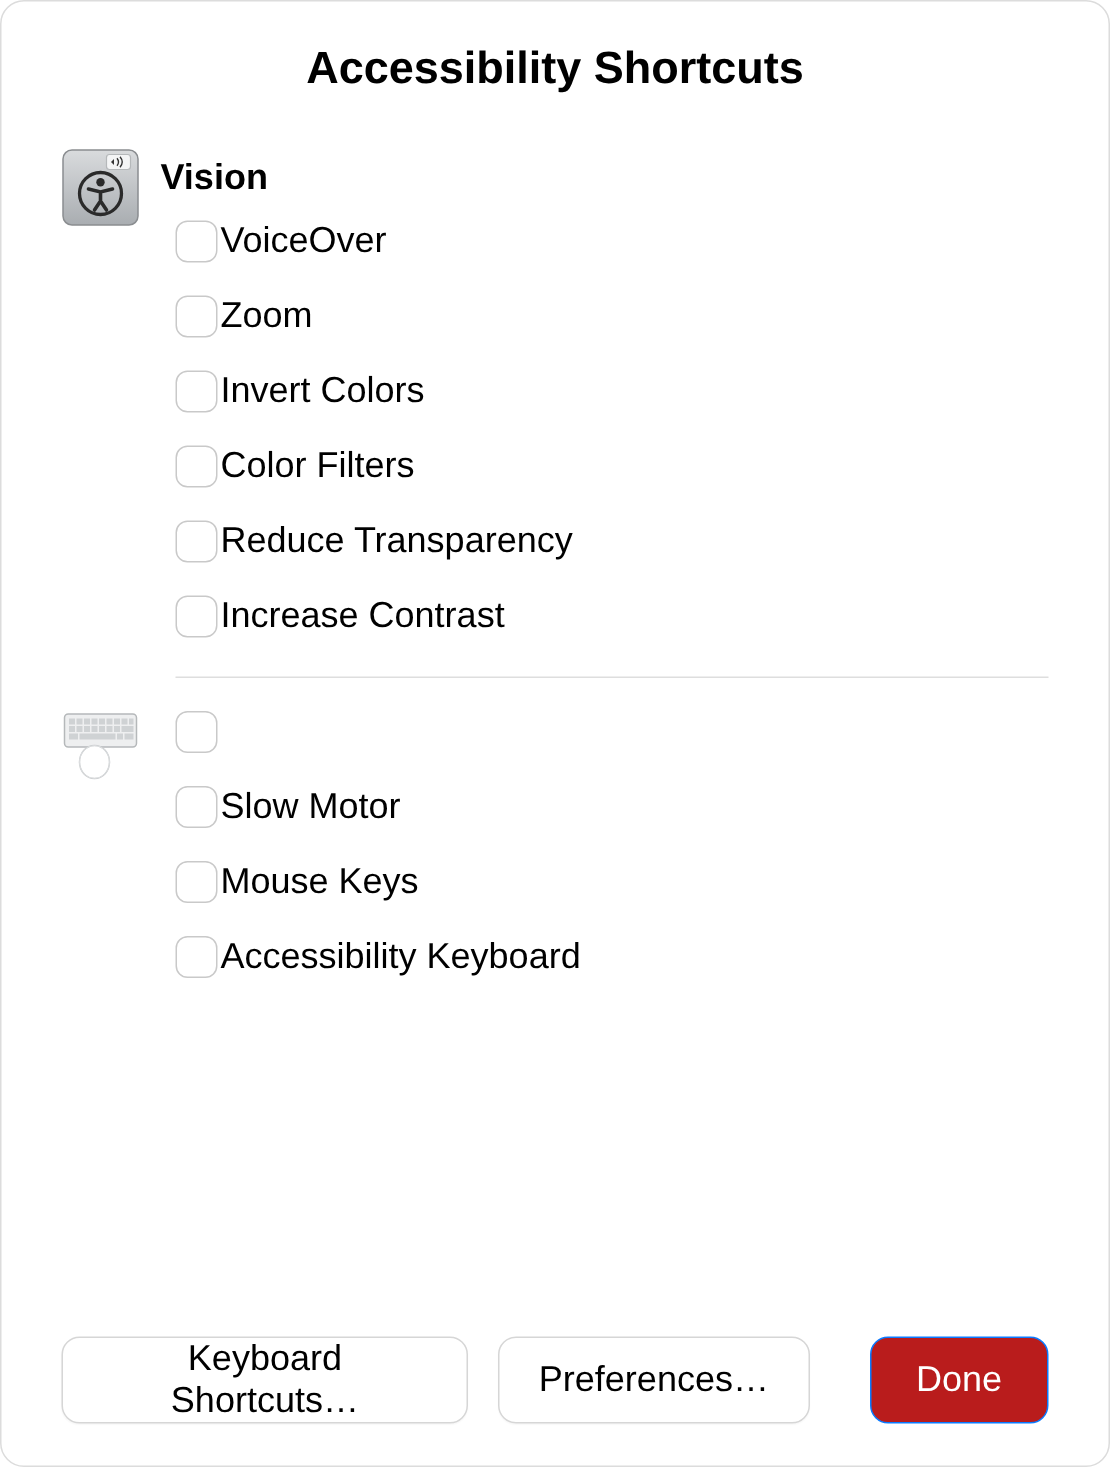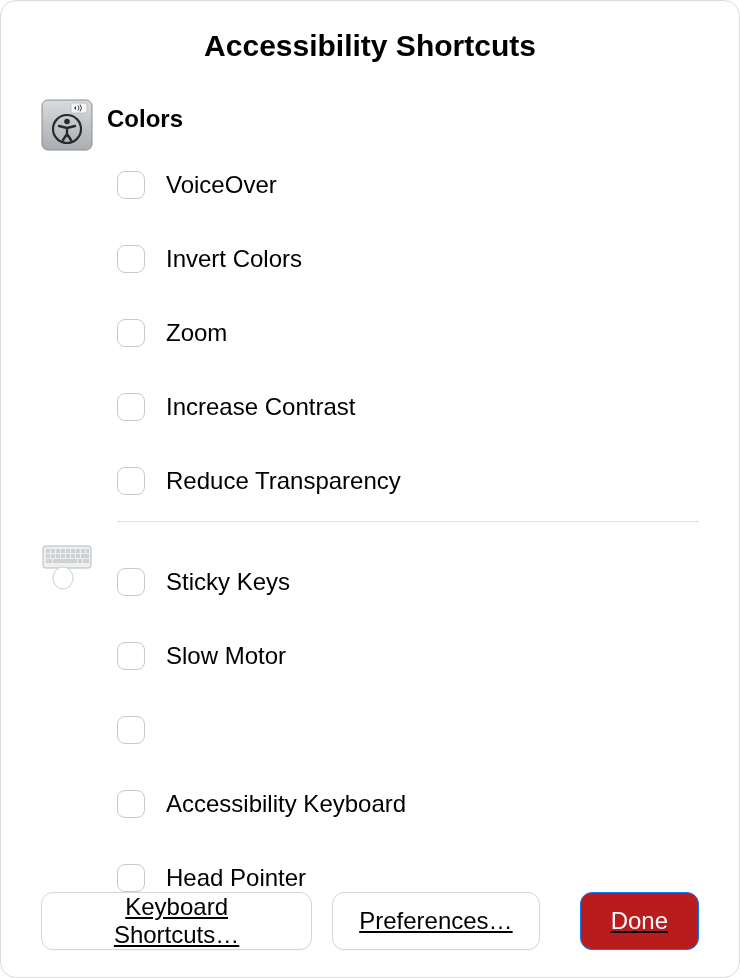--- a/index.html
+++ b/index.html
@@ -54,22 +54,21 @@
     }
     .option-list {
       display: flex;
       flex-direction: column;
       gap: 22px;
       padding-left: 10px;
     }
     .option {
       display: flex;
       align-items: flex-start;
-      gap: 21px;
-      margin-top: 24px;
+      gap: 2px;
     }
     .checkbox {
       width: 28px;
       height: 28px;
       border: 1.5px solid #c9c9c9;
       border-radius: 8px;
       background: #ffffff;
       flex-shrink: 0;
       cursor: pointer;
     }
@@ -79,21 +78,20 @@
     }
     .divider {
       height: 1px;
       background: #dedede;
       margin: 26px 0 22px 76px;
     }
     .footer {
       display: flex;
       gap: 20px;
       align-items: center;
-      text-decoration: underline;
     }
     .btn {
       font-size: 24px;
       height: 58px;
       border-radius: 12px;
       padding: 0 26px;
       cursor: pointer;
       font-family: inherit;
       display: inline-flex;
       align-items: center;
@@ -139,41 +137,45 @@
           <path d="M33 9 L35 7 L35 11 Z" fill="#333"></path>
           <path d="M37 6.5 Q39 9 37 11.5" stroke="#333" stroke-width="0.9" fill="none"></path>
           <path d="M39 5.5 Q42 9 39 12.5" stroke="#333" stroke-width="0.9" fill="none"></path>
 
           <circle cx="26" cy="30" r="14" fill="none" stroke="#2a2a2a" stroke-width="2.2"></circle>
           <circle cx="26" cy="22.5" r="2.8" fill="#2a2a2a"></circle>
           <path d="M18 27 L26 29 L34 27 M26 29 L26 35 M26 35 L22 41 M26 35 L30 41" stroke="#2a2a2a" stroke-width="2.4" fill="none" stroke-linecap="round"></path>
         </svg>
       </div>
       <div class="section-body">
-        <div class="section-title">Colors</div>
+        <div class="section-title">Vision</div>
         <div class="option-list">
           <div class="option">
             <div class="checkbox"></div>
             <span class="option-label">VoiceOver</span>
           </div>
           <div class="option">
             <div class="checkbox"></div>
+            <span class="option-label">Zoom</span>
+          </div>
+          <div class="option">
+            <div class="checkbox"></div>
             <span class="option-label">Invert Colors</span>
           </div>
           <div class="option">
             <div class="checkbox"></div>
-            <span class="option-label">Zoom</span>
+            <span class="option-label">Color Filters</span>
+          </div>
+          <div class="option">
+            <div class="checkbox"></div>
+            <span class="option-label">Reduce Transparency</span>
           </div>
           <div class="option">
             <div class="checkbox"></div>
             <span class="option-label">Increase Contrast</span>
-          </div>
-          <div class="option">
-            <div class="checkbox"></div>
-            <span class="option-label">Reduce Transparency</span>
           </div>
         </div>
       </div>
     </div>
 
     <div class="divider"></div>
 
     <div class="section">
       <div class="section-icon">
         <svg viewBox="0 0 52 52" width="52" height="52">
@@ -204,36 +206,32 @@
           </g>
 
           <ellipse cx="22" cy="40" rx="10" ry="11" fill="#ffffff" stroke="#c9cbcd" stroke-width="1"></ellipse>
           <ellipse cx="22" cy="40" rx="10" ry="11" fill="none" stroke="#e2e4e5" stroke-width="0.5"></ellipse>
         </svg>
       </div>
       <div class="section-body">
         <div class="option-list">
           <div class="option">
             <div class="checkbox"></div>
-            <span class="option-label">Sticky Keys</span>
           </div>
           <div class="option">
             <div class="checkbox"></div>
             <span class="option-label">Slow Motor</span>
           </div>
           <div class="option">
             <div class="checkbox"></div>
+            <span class="option-label">Mouse Keys</span>
           </div>
           <div class="option">
             <div class="checkbox"></div>
             <span class="option-label">Accessibility Keyboard</span>
-          </div>
-          <div class="option">
-            <div class="checkbox"></div>
-            <span class="option-label">Head Pointer</span>
           </div>
         </div>
       </div>
     </div>
 
   </div>
 
   <div class="footer">
     <button class="btn btn-default">Keyboard Shortcuts…</button>
     <button class="btn btn-default">Preferences…</button>

